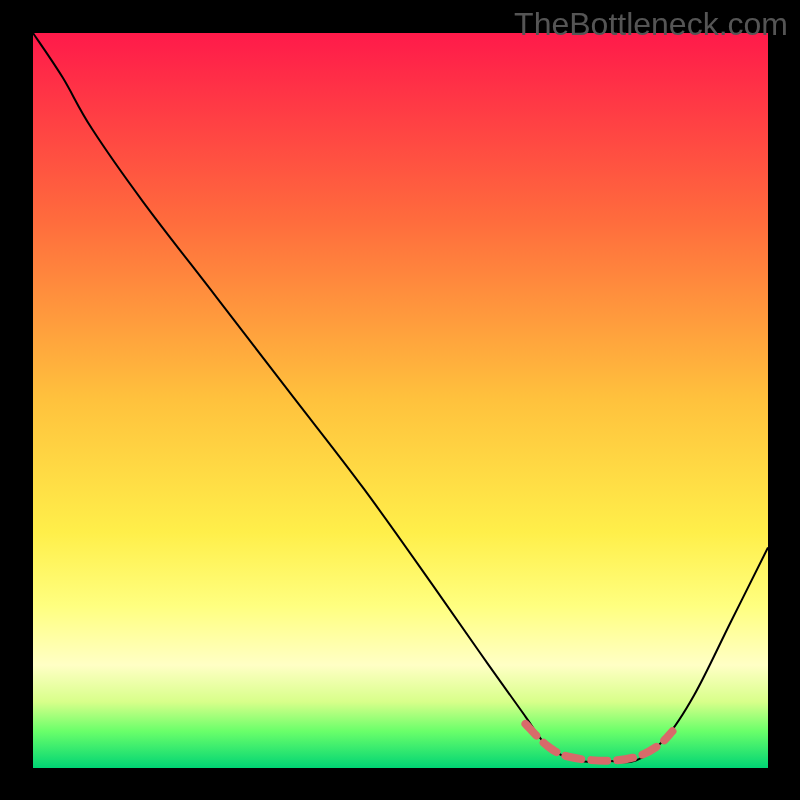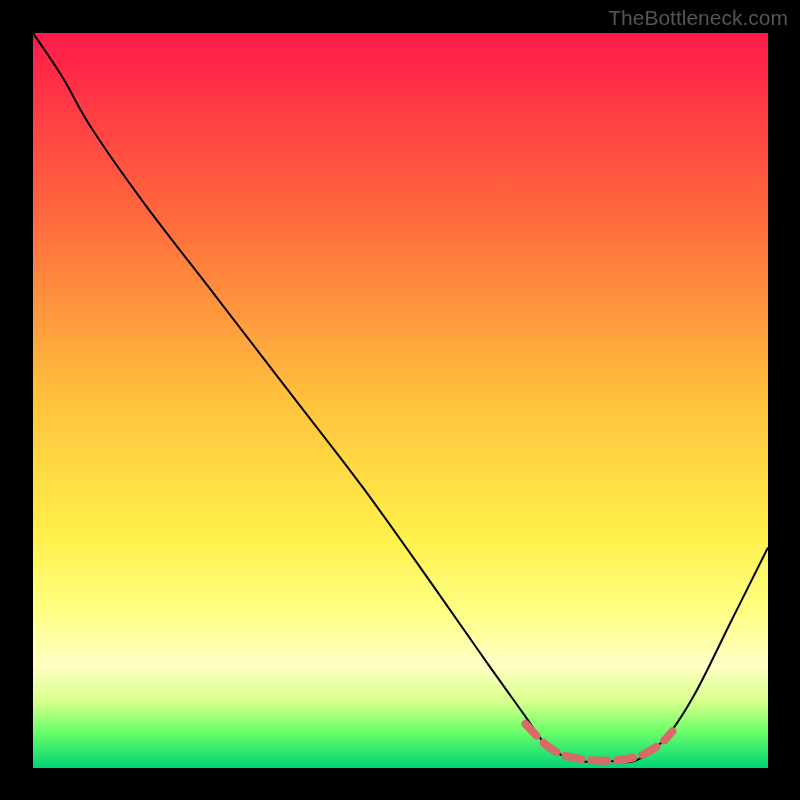--- a/index.html
+++ b/index.html
@@ -9,21 +9,21 @@
     width: 800px;
     height: 800px;
     position: relative;
     font-family: Arial, sans-serif;
   }
   .watermark {
     position: absolute;
     top: 6px;
     right: 12px;
     color: #555;
-    font-size: 21px;
+    font-size: 32px;
     font-weight: 500;
     z-index: 10;
     text-align: right;
   }
   .plot-area {
     position: absolute;
     left: 33px;
     top: 33px;
     width: 735px;
     height: 735px;

